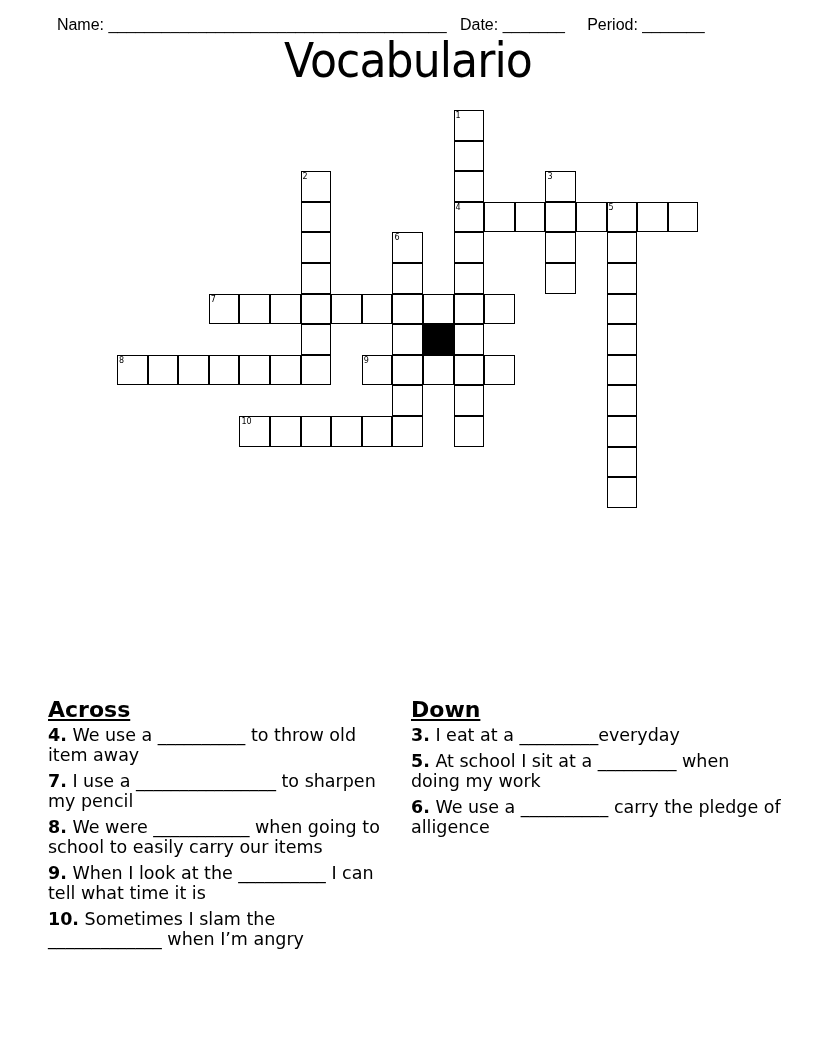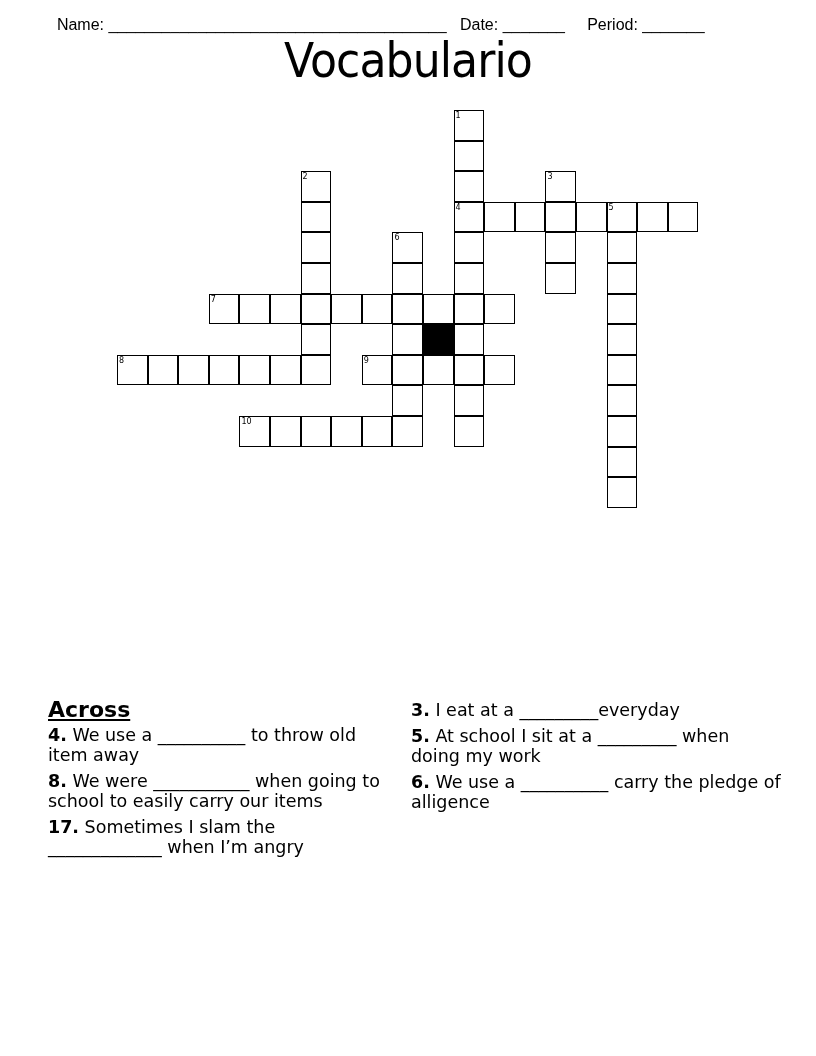--- a/index.html
+++ b/index.html
@@ -112,21 +112,24 @@
     <div class="cell" style="left: 270px; top: 416px;"></div>
     <div class="cell" style="left: 300.6px; top: 416px;"></div>
     <div class="cell" style="left: 331.2px; top: 416px;"></div>
     <div class="cell" style="left: 361.8px; top: 416px;"></div>
     <div class="cell black" style="left: 423px; top: 324.2px;"></div>
   </div>
 
 <div class="clues across">
   <h3>Across</h3>
   <div class="clue"><b>4.</b><span> We use a __________ to throw old item away</span></div>
+  <div class="clue"><b>7.</b><span> I use a ________________ to sharpen my pencil</span></div>
   <div class="clue"><b>8.</b><span> We were ___________ when going to school to easily carry our items</span></div>
-  <div class="clue"><b>17.</b><span> Sometimes I slam the _____________ when I’m angry</span></div>
+  <div class="clue"><b>9.</b><span> When I look at the __________ I can tell what time it is</span></div>
+  <div class="clue"><b>10.</b><span> Sometimes I slam the _____________ when I’m angry</span></div>
 </div>
 
 <div class="clues down">
+  <h3>Down</h3>
   <div class="clue"><b>3.</b><span> I eat at a _________everyday</span></div>
   <div class="clue"><b>5.</b><span> At school I sit at a _________ when doing my work</span></div>
   <div class="clue"><b>6.</b><span> We use a __________ carry the pledge of alligence</span></div>
 </div>
 
 </body></html>

